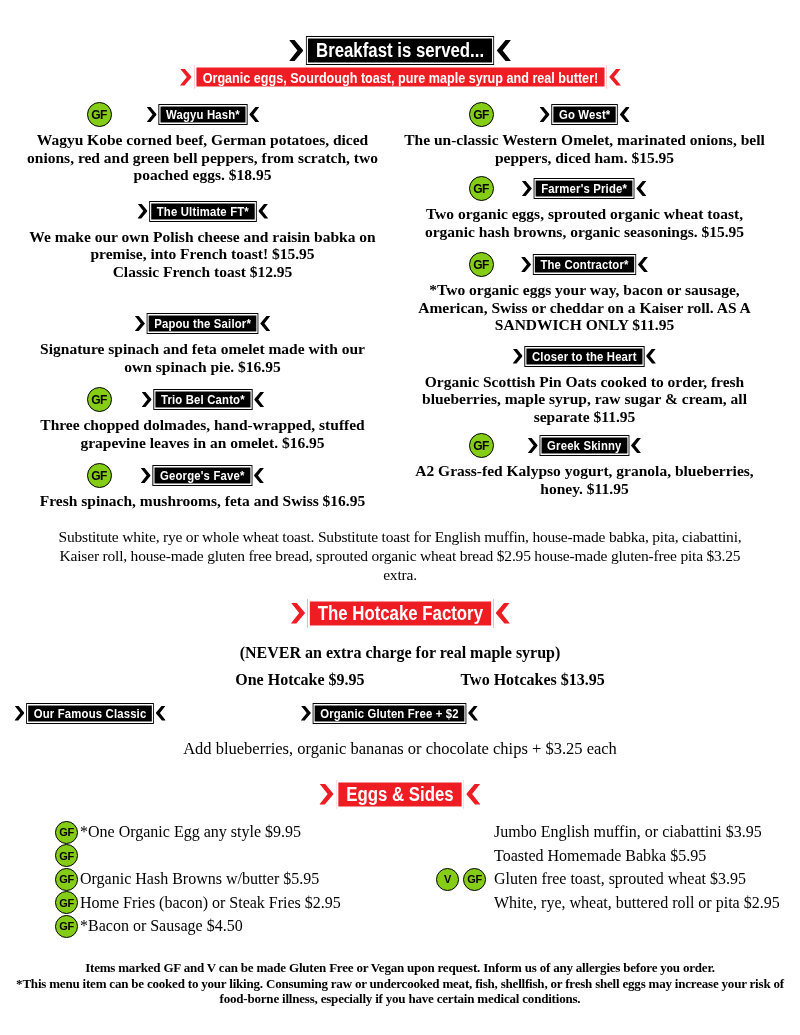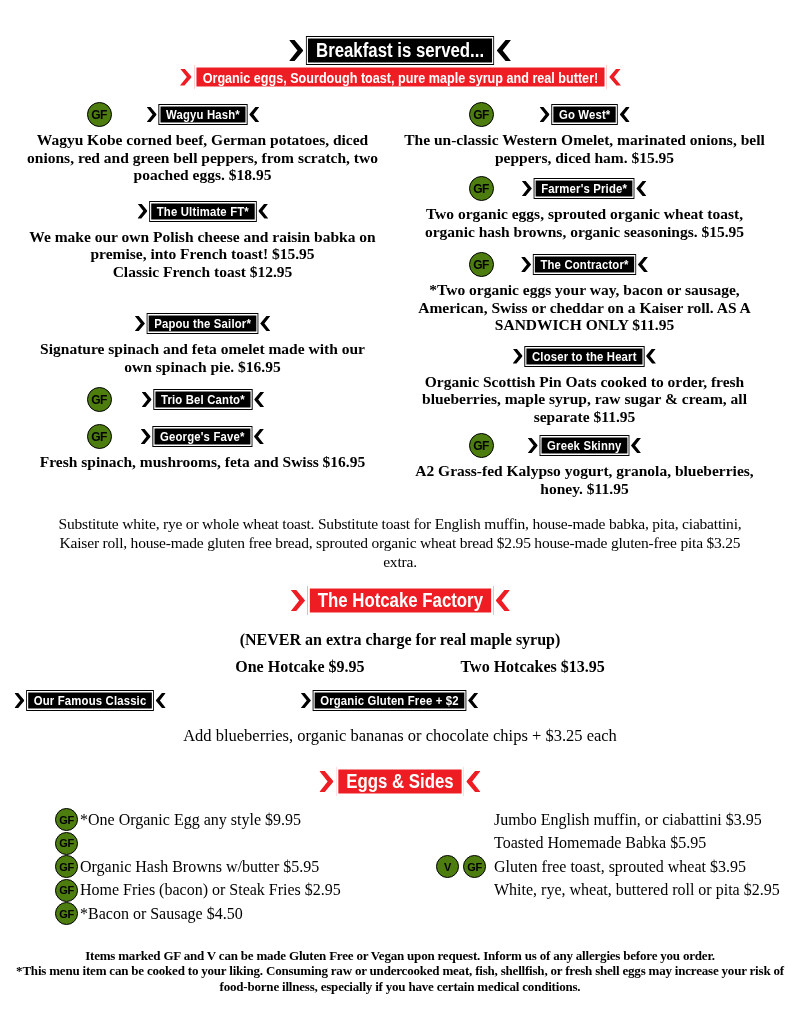--- a/index.html
+++ b/index.html
@@ -33,21 +33,21 @@
   .rb-lg .ribbon-box { height:29px; padding:0 12px; font-size:20px; margin:0 3px; }
   .rb-lg .tail { width:17px; height:21px; }
 
   .center-row { display:flex; justify-content:center; }
 
   
   .badge {
     display:inline-flex; align-items:center; justify-content:center;
     width:25px; height:25px; border:1.7px solid #000; border-radius:50%;
     font-family:"Liberation Sans", sans-serif; font-weight:700; font-size:12px;
-    letter-spacing:-0.5px; background:#4d7c0f; flex:none;
+    letter-spacing:-0.5px; background:#84cc16; flex:none;
   }
 
   
   .menu-cols { display:grid; grid-template-columns:393px 407px; margin-top:13px; }
   .mcol-left  { padding:0 14px 0 26px; }
   .mcol-right { padding:0 32px 0 8px; }
   .menu-item { text-align:center; }
   .item-head { position:relative; display:flex; justify-content:center; align-items:center; height:25px; margin-bottom:4px; }
   .item-head .badge { position:absolute; left:50%; margin-left:-116px; top:0; }
   .desc { font-weight:700; font-size:15.5px; line-height:17.5px; white-space:pre-line; }
@@ -144,20 +144,21 @@
 
       <div class="menu-item mb12">
         <div class="item-head">
           <span class="badge">GF</span>
           <span class="ribbon rb-black rb-sm">
             <span class="tail tail-l"></span>
             <span class="ribbon-box">Trio Bel Canto*</span>
             <span class="tail tail-r"></span>
           </span>
         </div>
+        <div class="desc">Three chopped dolmades, hand-wrapped, stuffed grapevine leaves in an omelet. $16.95</div>
       </div>
 
       <div class="menu-item">
         <div class="item-head">
           <span class="badge">GF</span>
           <span class="ribbon rb-black rb-sm">
             <span class="tail tail-l"></span>
             <span class="ribbon-box">George's Fave*</span>
             <span class="tail tail-r"></span>
           </span>

